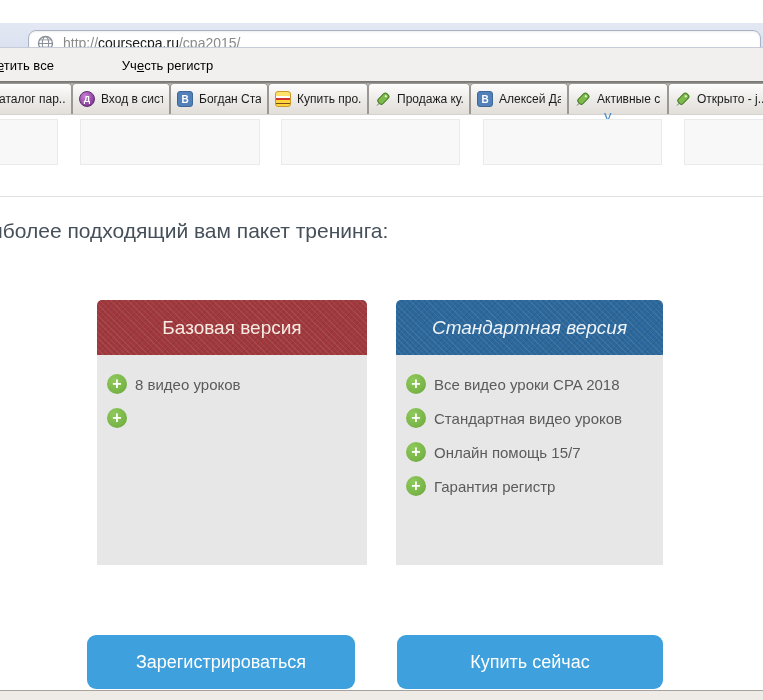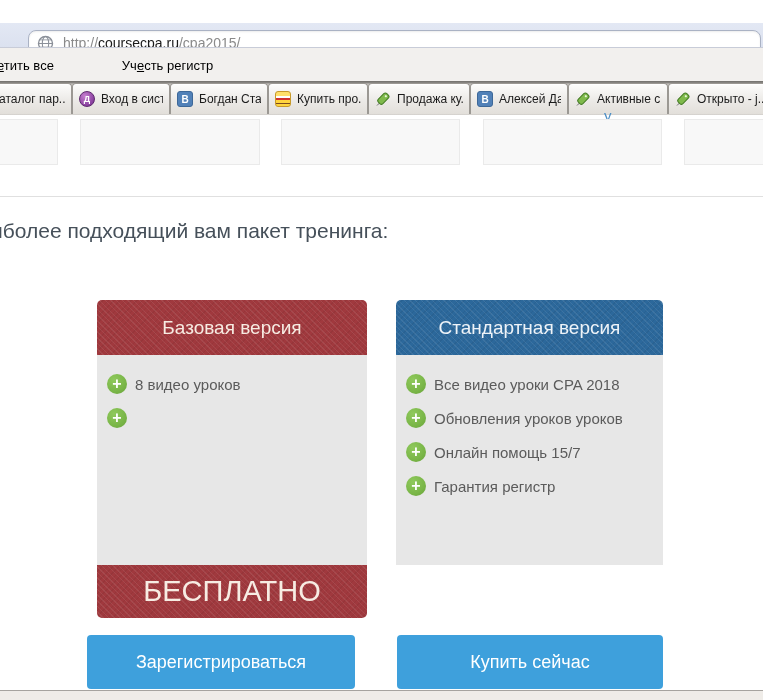--- a/index.html
+++ b/index.html
@@ -57,30 +57,30 @@
   
   .plan{position:absolute;top:185px;width:270px;}
   .plan-red{left:87px;margin-left:10px;}
   .plan-blue{left:396px;width:267px;}
   .hatch{background-image:
     repeating-linear-gradient(45deg,rgba(255,255,255,.08) 0,rgba(255,255,255,.08) 1px,transparent 1px,transparent 4px),
     repeating-linear-gradient(135deg,rgba(0,0,0,.06) 0,rgba(0,0,0,.06) 1px,transparent 1px,transparent 4px);}
   .plan-header{height:55px;border-radius:5px 5px 0 0;display:flex;align-items:center;
     justify-content:center;font-size:19px;}
   .plan-red .plan-header,.plan-red .plan-footer{background-color:#a0393e;color:#f7ece3;}
-  .plan-blue .plan-header,.plan-blue .plan-footer{background-color:#2c689b;color:#eef3f8;}
+  .plan-blue .plan-header,.plan-blue .plan-footer{background-color:#2c689b;color:#eef3f8;font-style:italic;}
   .plan-body{background:#e7e7e7;height:210px;box-sizing:border-box;padding:12px 0 0 10px;}
   .feature-row{display:flex;align-items:center;height:34px;}
   .plus-icon{width:20px;height:20px;border-radius:50%;flex:0 0 20px;
     background:radial-gradient(circle at 35% 30%,#8fc95c,#7ab648 60%,#67a239);
     color:#fff;font-size:16px;font-weight:bold;line-height:20px;text-align:center;}
   .feature-text{font-size:15px;color:#5b5b5b;margin-left:8px;white-space:nowrap;}
   .plan-footer{height:53px;border-radius:0 0 5px 5px;display:flex;align-items:center;
     justify-content:center;font-size:29px;}
-  .plan-button{position:absolute;top:520px;height:54px;border-radius:4px;background:#3ea0dc;
+  .plan-button{position:absolute;top:520px;height:54px;border-radius:9px;background:#3ea0dc;
     color:#fff;font-size:18px;display:flex;align-items:center;justify-content:center;cursor:pointer;}
   .btn-red-pos{left:87px;width:268px;}
   .btn-blue-pos{left:397px;width:266px;}
 
   .footer-strip{position:absolute;left:0;top:690px;width:763px;height:10px;
     background:#efece8;border-top:1px solid #a6a39f;box-sizing:border-box;}
 </style>
 </head>
 <body>
 
@@ -177,33 +177,32 @@
     <div class="plan-header hatch">Базовая версия</div>
     <div class="plan-body">
       <div class="feature-row">
         <span class="plus-icon">+</span>
         <span class="feature-text">8 видео уроков</span>
       </div>
       <div class="feature-row">
         <span class="plus-icon">+</span>
       </div>
     </div>
-    <div class="plan-footer hatch">БЕСПЛАТНО</div>
   </div>
 
   <div class="plan plan-blue">
     <div class="plan-header hatch">Стандартная версия</div>
     <div class="plan-body">
       <div class="feature-row">
         <span class="plus-icon">+</span>
         <span class="feature-text">Все видео уроки CPA 2018</span>
       </div>
       <div class="feature-row">
         <span class="plus-icon">+</span>
-        <span class="feature-text">Обновления уроков уроков</span>
+        <span class="feature-text">Стандартная видео уроков</span>
       </div>
       <div class="feature-row">
         <span class="plus-icon">+</span>
         <span class="feature-text">Онлайн помощь 15/7</span>
       </div>
       <div class="feature-row">
         <span class="plus-icon">+</span>
         <span class="feature-text">Гарантия регистр</span>
       </div>
     </div>

